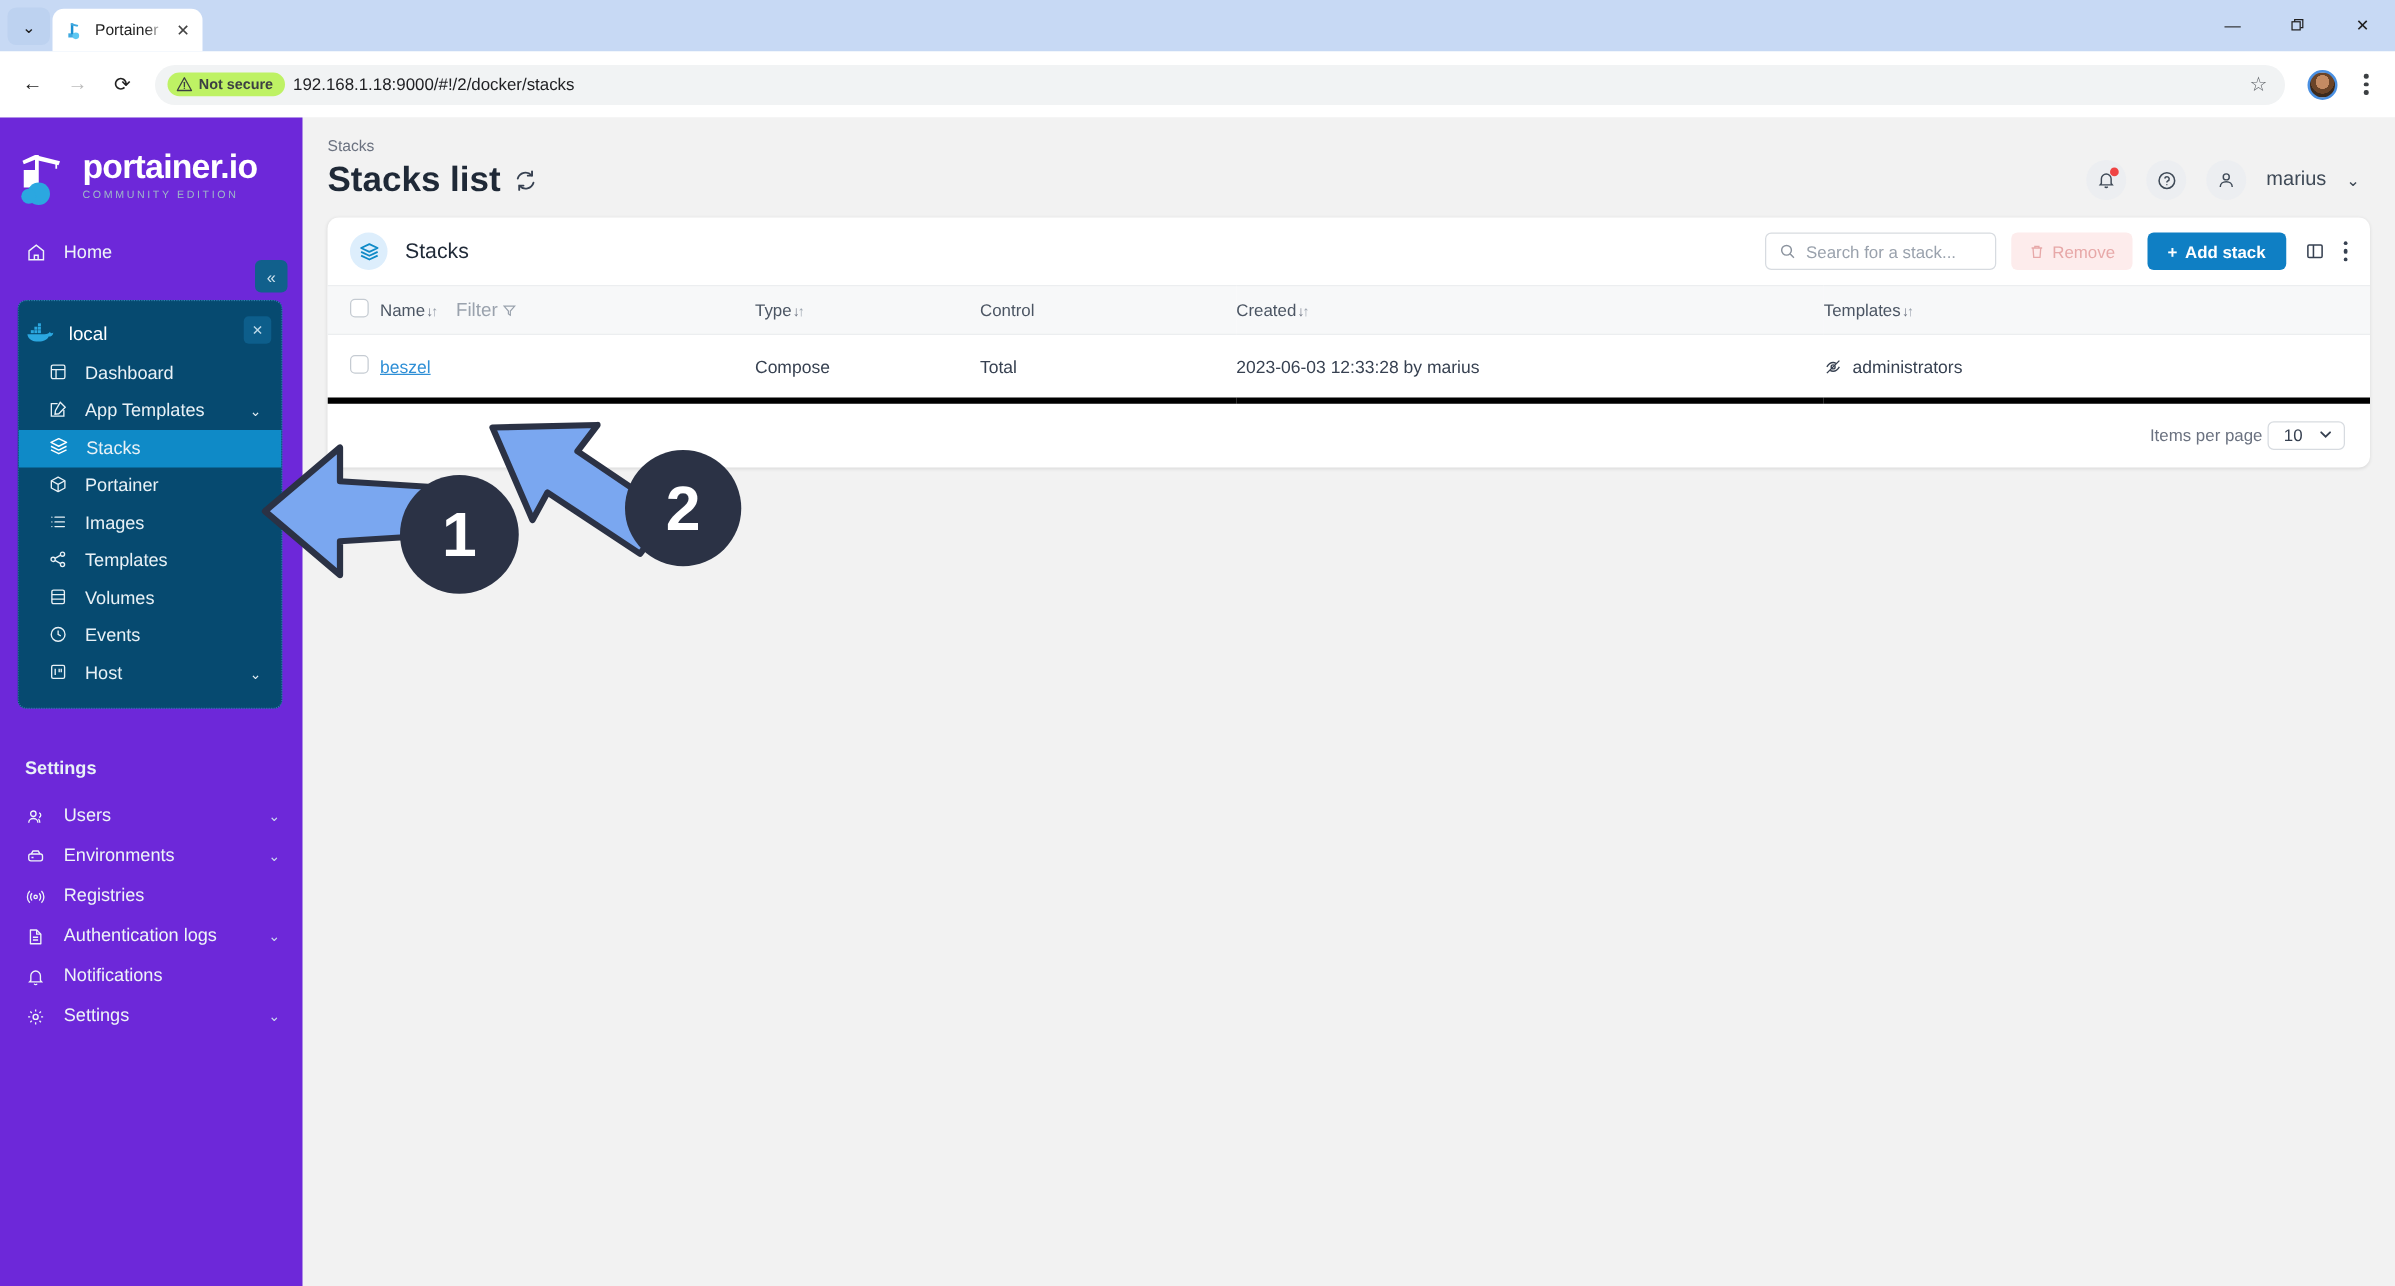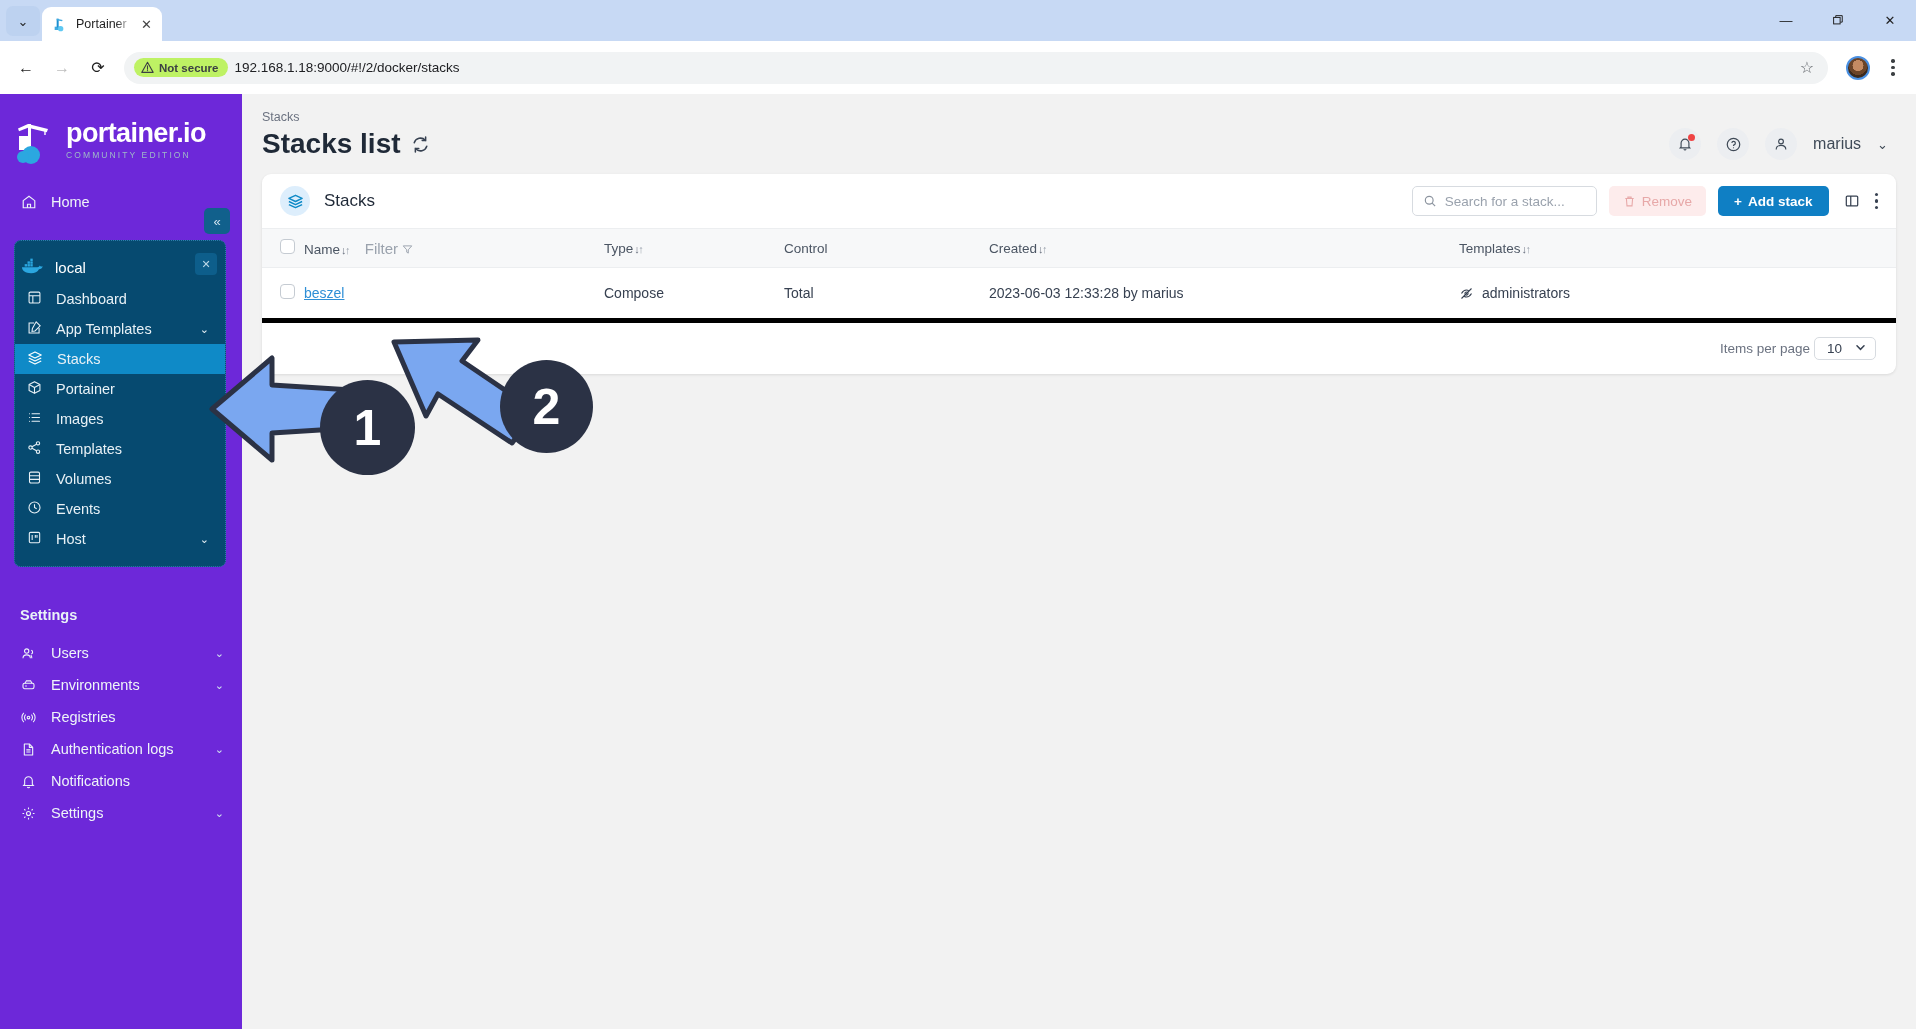--- a/index.html
+++ b/index.html
@@ -122,21 +122,21 @@
     height: 34px; padding-left: 6px; color: #fff; font-size: 15px;
   }
   .env-close {
     position: absolute; right: 8px; top: 12px;
     width: 22px; height: 22px; border-radius: 4px;
     background: #0d5e8b; color: #bcd8e8;
     display: flex; align-items: center; justify-content: center; font-size: 11px;
   }
   .env-item {
     display: flex; align-items: center; gap: 14px;
-    height: 30px; padding-left: 12px; color: #e8f1f6; font-size: 14.5px;
+    height: 30px; padding-left: 24px; color: #e8f1f6; font-size: 14.5px;
     margin: 0 0 0 0;
   }
   .env-item.active { background: #0f8ac7; }
   .env-item .chev { margin-left: auto; margin-right: 16px; font-size: 11px; }
 
   .settings-label { color: #e9f2f7; font-size: 14.5px; padding: 40px 0 0 20px; font-weight: bold; }
 
   
   .main { flex: 1; min-width: 0; display: flex; flex-direction: column; background: #f2f2f2; }
   .page-head { padding: 16px 28px 0 20px; display: flex; align-items: flex-start; }

